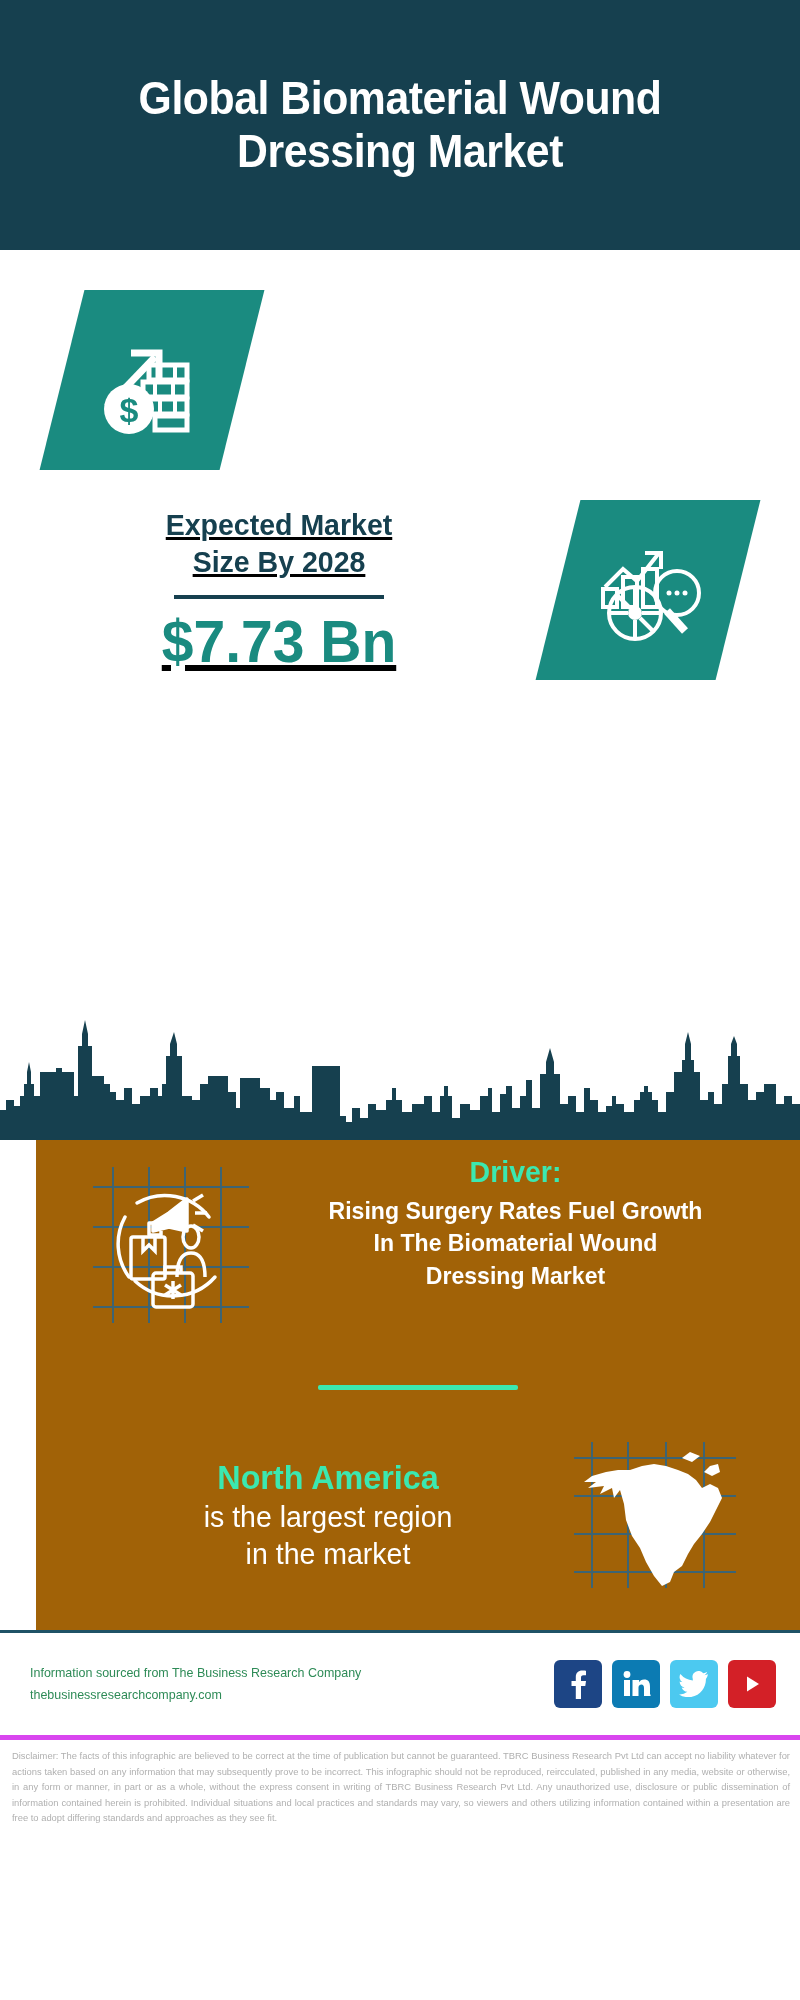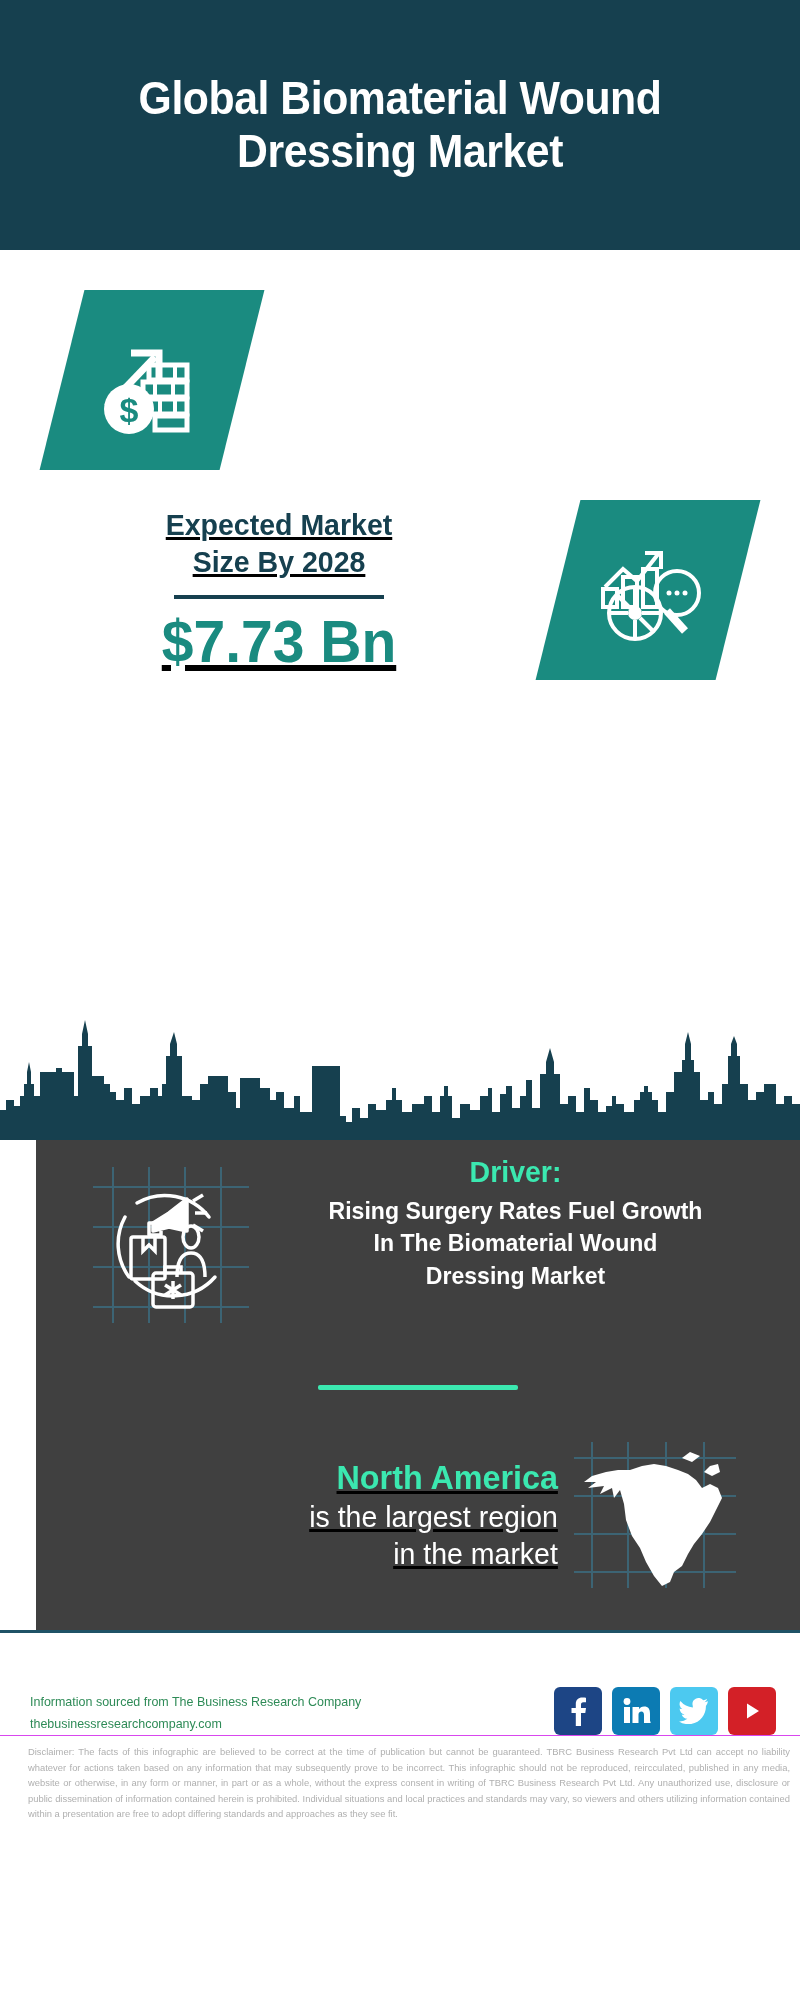--- a/index.html
+++ b/index.html
@@ -83,21 +83,21 @@
   .skyline-wrap {
     position:relative;
     height:140px;
     background:#ffffff;
     margin-top:-10px;
   }
   .skyline-wrap svg { display:block; width:800px; height:140px; }
 
   
   .dark {
-    background:#404040;
+    background:#a16207;
     padding:0 0 40px 0;
     position:relative;
     margin-left:36px;
   }
 
   .driver-row {
     display:flex;
     align-items:flex-start;
     padding:15px 30px 0 30px;
   }
@@ -128,42 +128,42 @@
     background:#3BE8B0;
     margin:60px auto 50px auto;
     border-radius:2px;
   }
 
   .region-row {
     display:flex;
     align-items:center;
     padding:0 30px 0 30px;
   }
-  .region-body { flex:1; text-align:right; padding-left:20px;text-decoration:underline; }
+  .region-body { flex:1; text-align:center; padding-left:20px; }
   .region-name {
     color:#3BE8B0;
     font-size:34px;
     font-weight:bold;
     line-height:1.2;
     transform:scaleX(0.95);
   }
   .region-sub {
     color:#ffffff;
     font-size:30px;
     line-height:1.25;
     transform:scaleX(0.95);
   }
   .region-map { width:170px; height:150px; flex-shrink:0; margin-right:30px; }
 
   
   .footer {
     background:#ffffff;
     height:105px;
     display:flex;
-    align-items:flex-end;
+    align-items:center;
     padding:0 24px 0 30px;
     border-top:3px solid #1F5266;
   }
   .footer-text { flex:1; }
   .footer-text div {
     color:#2E8B57;
     font-size:13px;
     line-height:1.7;
     transform:scaleX(0.96);
     transform-origin:left center;
@@ -175,22 +175,22 @@
     display:flex; align-items:center; justify-content:center;
   }
   .s-fb { background:#1D4585; }
   .s-li { background:#0C7BB3; }
   .s-tw { background:#4CC9F0; }
   .s-yt { background:#D32027; }
 
   
   .disclaimer {
     background:#ffffff;
-    border-top:1px solid #d946ef;
-    padding:8px 10px 10px 28px;
+    border-top:5px solid #d946ef;
+    padding:8px 10px 10px 12px;
     color:#B0B0B0;
     font-size:9.4px;
     line-height:1.65;
     text-align:justify;
   }
 </style>
 </head>
 <body>
 
 <div class="page">

